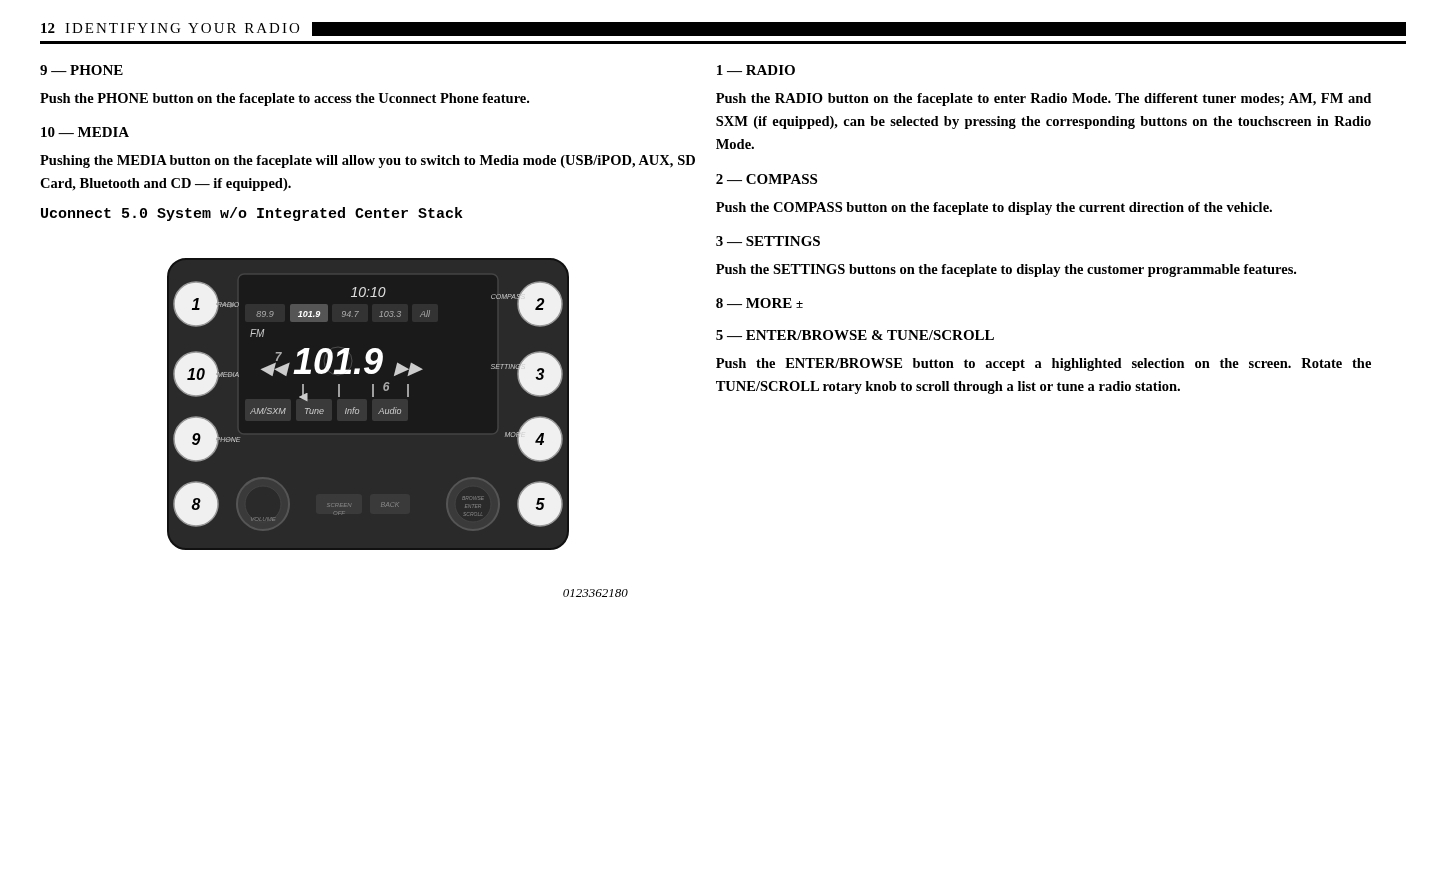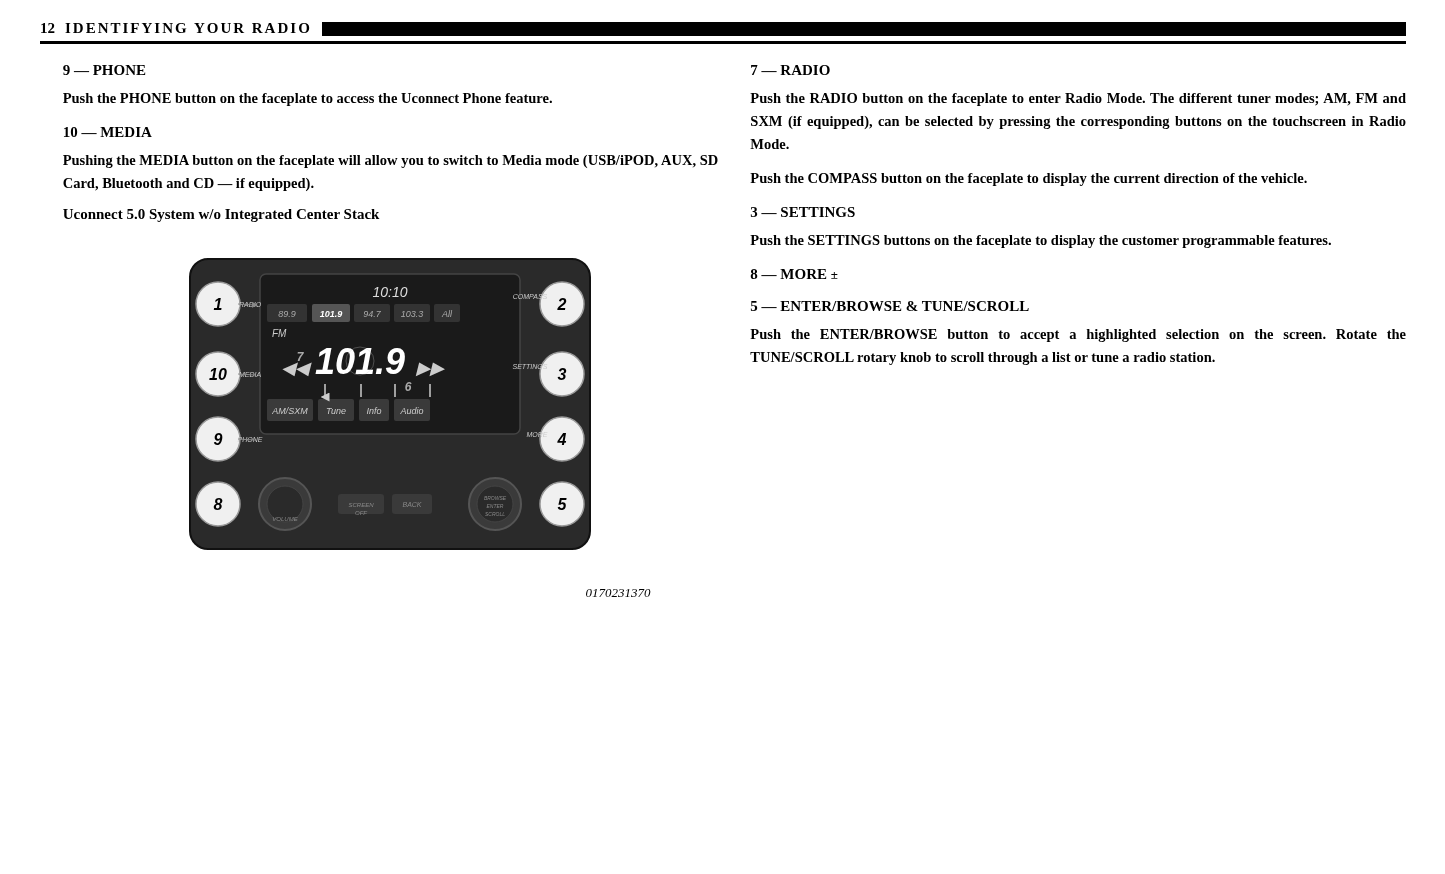--- a/index.html
+++ b/index.html
@@ -21,36 +21,35 @@
       margin-bottom: 18px;
       border-bottom: 3px solid #000;
       padding-bottom: 4px;
     }
     .header-number {
       font-weight: bold;
       font-size: 15px;
       margin-right: 10px;
     }
     .header-title {
-      font-weight: bold;
+      font-weight: normal;
       font-size: 15px;
       letter-spacing: 2px;
       text-transform: uppercase;
     }
     .header-bar {
       flex: 1;
       height: 14px;
       background: #000;
       margin-left: 10px;
     }
     
     .content {
       display: flex;
-      gap: 32px;
-      justify-content: flex-end;
+      gap: 20px;
     }
     .col-left {
       width: 48%;
     }
     .col-right {
       width: 48%;
     }
     
     .section-heading {
       font-weight: bold;
@@ -66,20 +65,21 @@
       line-height: 1.6;
       text-align: justify;
       margin-bottom: 10px;
       font-weight: bold;
     }
     
     .sub-heading {
       font-weight: bold;
       font-size: 15px;
       margin-bottom: 8px;
+      font-family: Liberation Mono, monospace;
     }
     
     .radio-image-container {
       margin-top: 16px;
       display: flex;
       flex-direction: column;
       align-items: center;
       font-style: italic;
     }
     .radio-svg-wrap {
@@ -242,30 +242,31 @@
             <defs>
               <marker id="arrow" markerWidth="6" markerHeight="6" refX="3" refY="3" orient="auto">
                 <path d="M0,0 L0,6 L6,3 z" fill="#888"></path>
               </marker>
               <marker id="arrow2" markerWidth="6" markerHeight="6" refX="3" refY="3" orient="auto">
                 <path d="M0,0 L6,0 L3,6 z" fill="#ccc"></path>
               </marker>
             </defs>
           </svg>
         </div>
-        <div class="image-caption">0170231370</div>
+        <div class="image-caption">0123362180</div>
       </div>
 
     </div>
 
     <div class="col-right">
 
-      <div class="section-heading">7 — RADIO</div>
+      <div class="section-heading">1 — RADIO</div>
       <div class="section-body">Push the RADIO button on the faceplate to enter Radio Mode. The different tuner modes; AM, FM and SXM (if equipped), can be selected by pressing the corresponding buttons on the touchscreen in Radio Mode.</div>
 
+      <div class="section-heading">2 — COMPASS</div>
       <div class="section-body">Push the COMPASS button on the faceplate to display the current direction of the vehicle.</div>
 
       <div class="section-heading">3 — SETTINGS</div>
       <div class="section-body">Push the SETTINGS buttons on the faceplate to display the customer programmable features.</div>
 
       <div class="section-heading">
         <span>8 — MORE</span> <span class="plus-minus">±</span>
       </div>
 
       <div class="section-heading">5 — ENTER/BROWSE &amp; TUNE/SCROLL</div>

